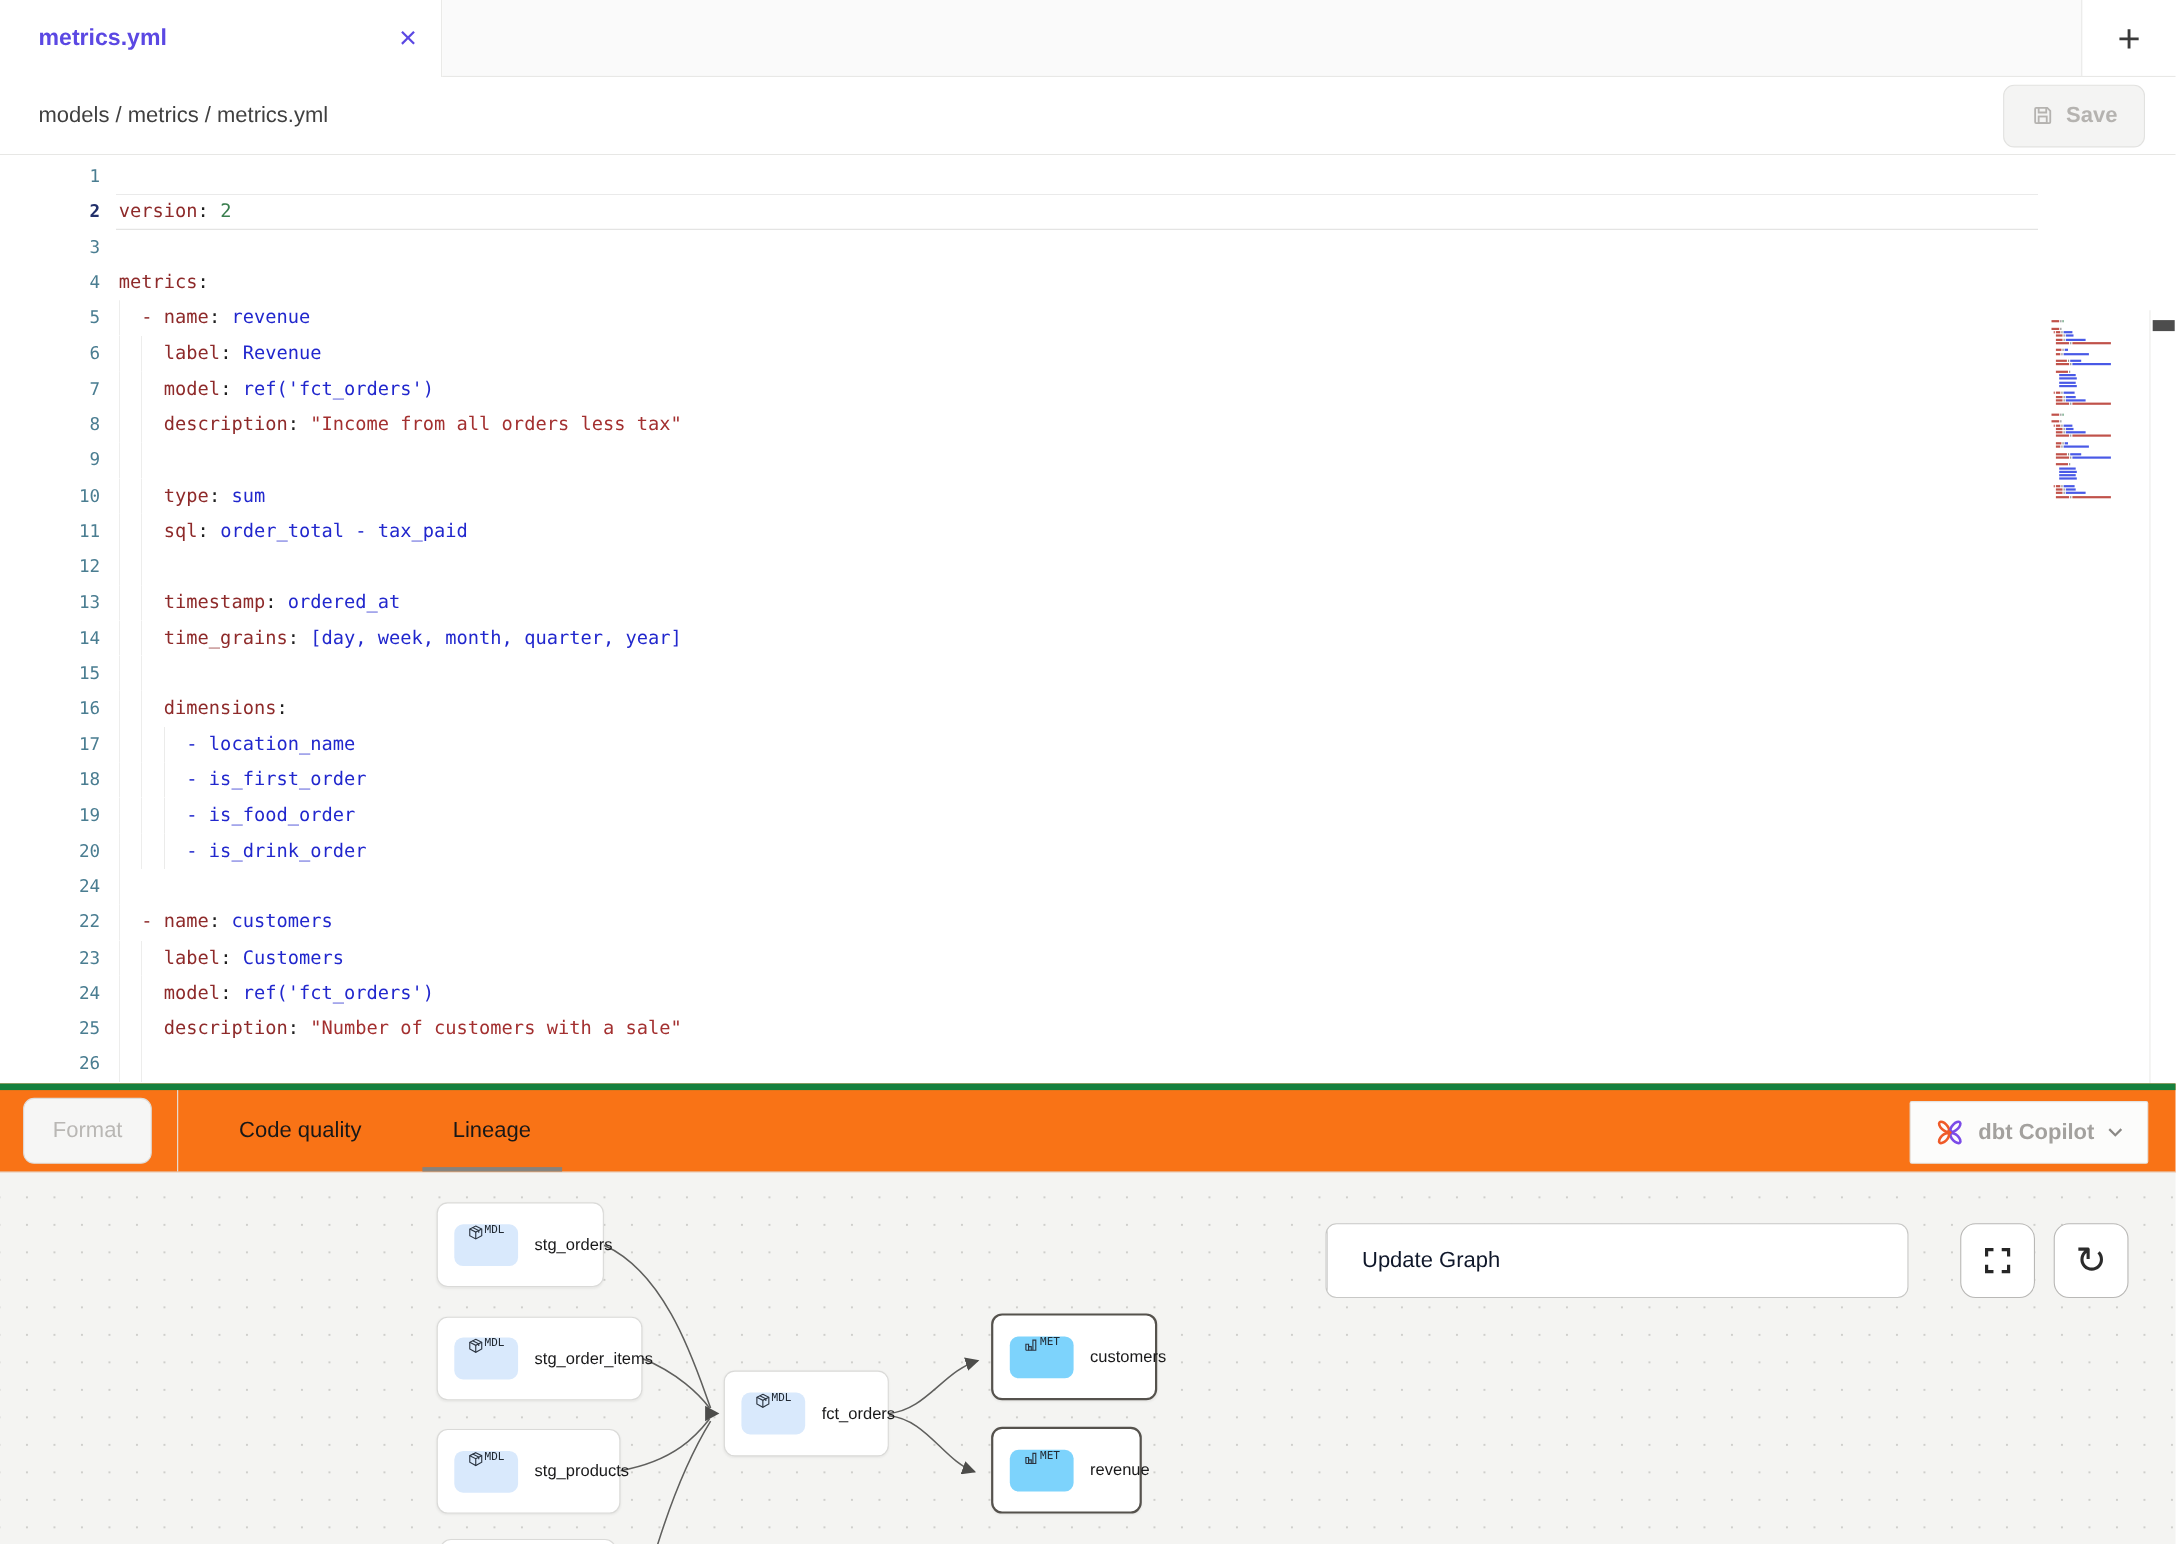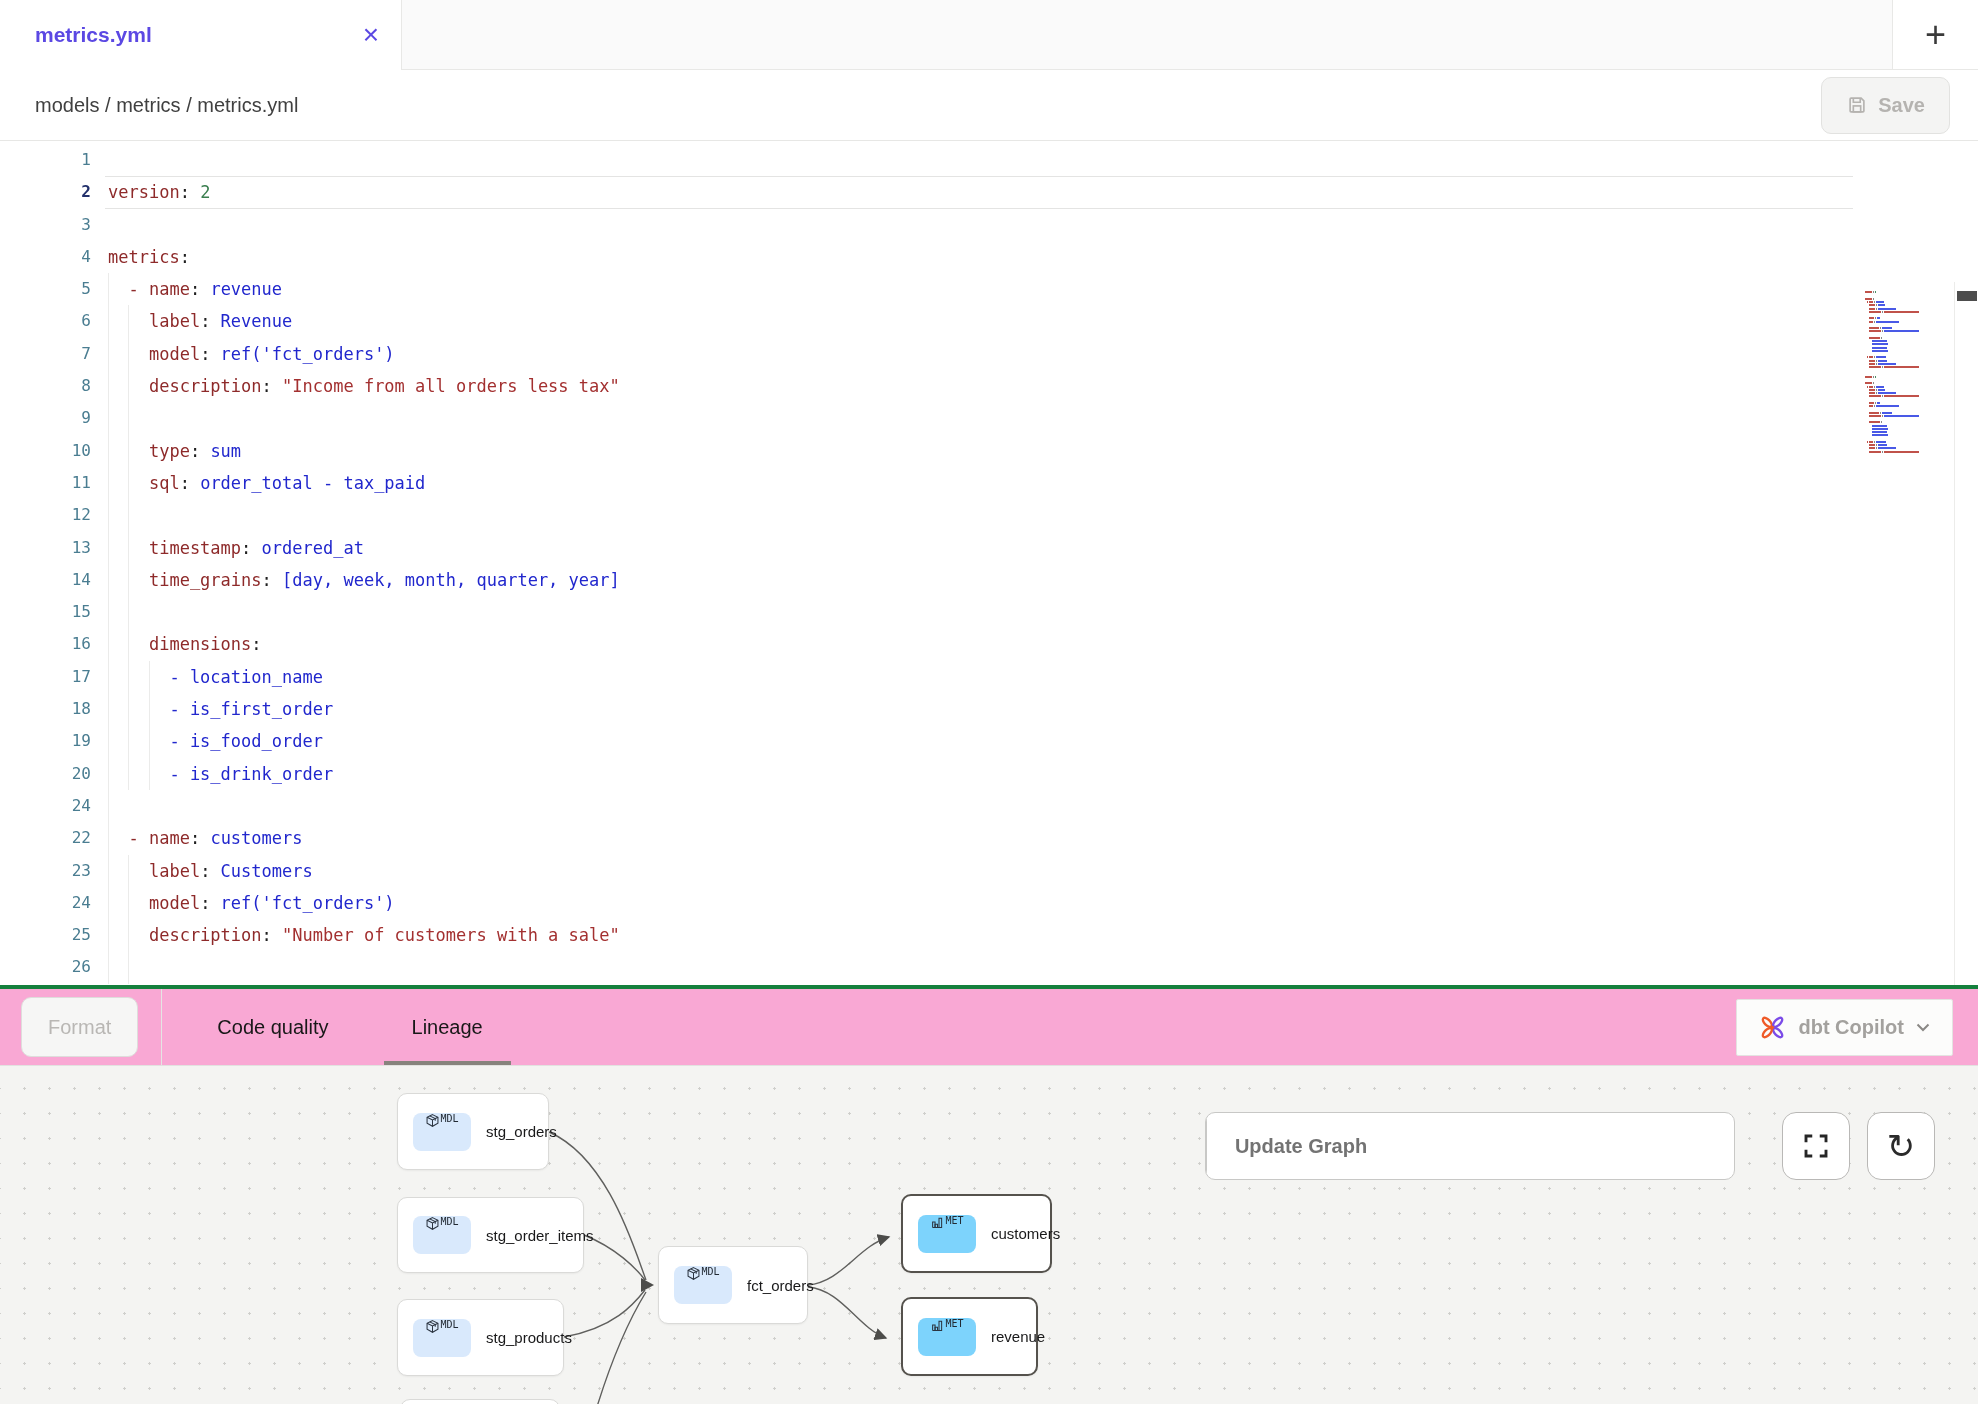--- a/index.html
+++ b/index.html
@@ -34,21 +34,21 @@
   .tok-n { color:#3a7e4e; }
   .tok-s { color:#a33030; }
 
   .minimap { position:absolute; top:147px; right:25px; width:88px; }
   .mm-line { height:2px; margin-bottom:1.25px; white-space:nowrap; font-size:0; }
   .mm-line span { display:inline-block; height:2px; vertical-align:top; }
   .vstrip { position:absolute; top:141px; right:0; width:24px; height:844px; border-left:1px solid #ececea; }
   .vthumb { position:absolute; top:9px; left:2px; right:1px; height:10px; background:#4d4d4d; }
 
   
-  .bottombar { position:absolute; top:985px; left:0; right:0; height:81px; background:#f9a8d4; border-top:4px solid #15803d; border-bottom:1px solid #e2e2e0; display:flex; align-items:center; }
+  .bottombar { position:absolute; top:985px; left:0; right:0; height:81px; background:#f97316; border-top:6px solid #15803d; border-bottom:1px solid #e2e2e0; display:flex; align-items:center; }
   .format-btn { margin-left:21px; height:60px; padding:0 26px; border:1px solid #dedddb; border-radius:10px; background:#f6f6f5; color:#b9b7b4; font-size:20px; display:flex; align-items:center; }
   .bb-divider { width:1px; height:100%; background:#e5e5e3; margin-left:23px; }
   .bb-tab { position:relative; height:100%; display:flex; align-items:center; padding:0 28px; margin-left:27px; font-size:20px; color:#181818; cursor:pointer; }
   .bb-tab.active::after { content:""; position:absolute; left:0; right:0; bottom:0; height:4px; background:#87837d; }
   .copilot-btn { position:absolute; right:25px; top:10px; height:57px; display:flex; align-items:center; gap:12px; padding:0 22px; background:#fcfcfb; border:1px solid #e4e3e1; border-radius:2px; color:#a3a19e; font-size:20px; font-weight:600; cursor:pointer; }
 
   
   .canvas { position:absolute; top:1066px; left:0; right:0; height:338px; background:#f4f4f2;
     background-image:radial-gradient(#cfcfcc 1.2px, transparent 1.3px); background-size:25px 25px; background-position:12px 10px; overflow:hidden; }
   .edges { position:absolute; left:0; top:0; }
@@ -57,21 +57,21 @@
   .nicon { width:58px; height:38px; border-radius:8px; display:flex; flex-direction:row; align-items:flex-start; justify-content:center; flex:none; }
   .nicon.MDL { background:#d9e9fc; }
   .nicon.MET { background:#7dd3fc; }
   .nicon svg { display:block; }
   .ntype { font-size:10px; color:#222a33; font-family:"DejaVu Sans Mono", monospace; line-height:11px; }
   .nlabel { font-size:15px; color:#19191a; }
 
   .ctrl-group { position:absolute; left:1205px; top:46px; width:530px; height:68px; background:#fff; border:1px solid #c8c8c6; border-radius:10px; display:flex; overflow:hidden; }
   .ctrl-input { flex:1; display:flex; align-items:center; padding-left:20px; font-size:20px; color:#1d1d1d; white-space:nowrap; overflow:hidden; }
   .ctrl-sep { width:1px; background:#c8c8c6; }
-  .ctrl-btn { width:188px; display:flex; align-items:center; justify-content:center; font-size:20px; font-weight:700; color:#737373; cursor:pointer;text-align:right; }
+  .ctrl-btn { width:188px; display:flex; align-items:center; justify-content:center; font-size:20px; font-weight:400; color:#0f172a; cursor:pointer;text-align:right; }
   .icon-btn { position:absolute; top:46px; width:68px; height:68px; background:#fff; border:1px solid #b9b8b6; border-radius:14px; display:flex; align-items:center; justify-content:center; cursor:pointer; color:#2b2b2b; }
   .icon-btn.fs { left:1782px; }
   .icon-btn.rf { left:1867px; font-size:34px; line-height:1; font-family:"DejaVu Sans", sans-serif; }
 </style>
 </head>
 <body>
 
 <div id="app">
 
   <div class="tabbar">

